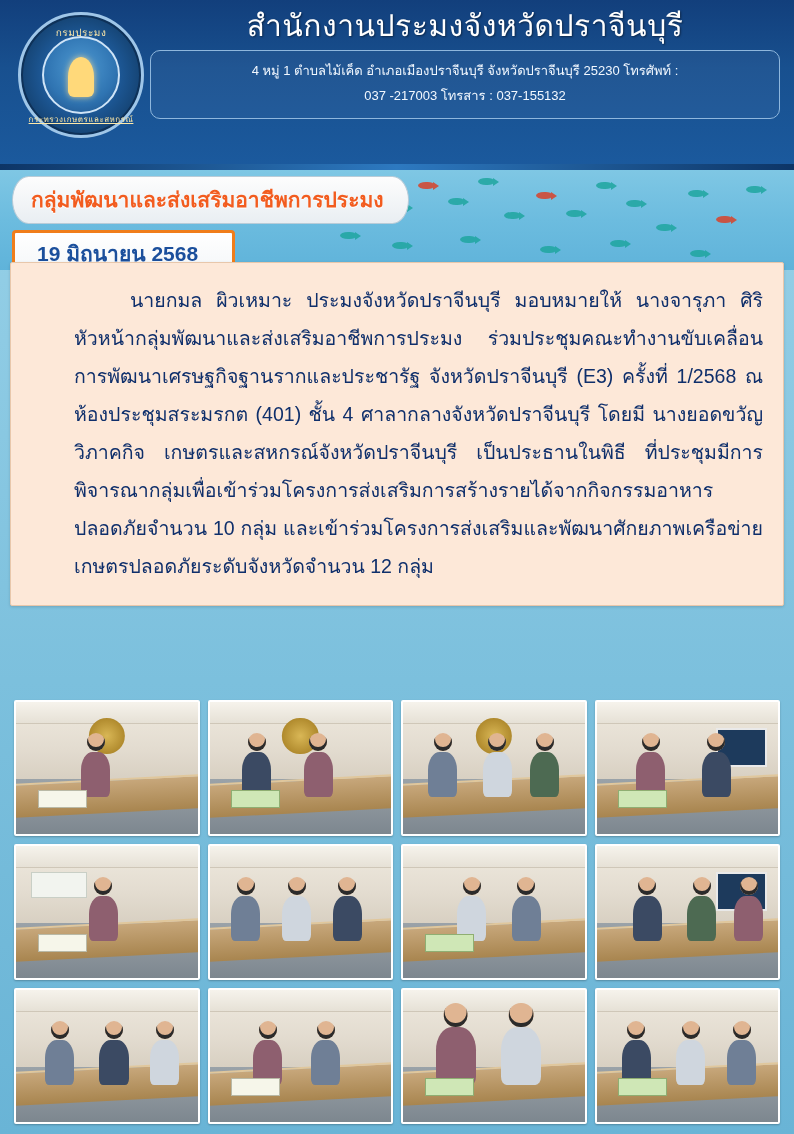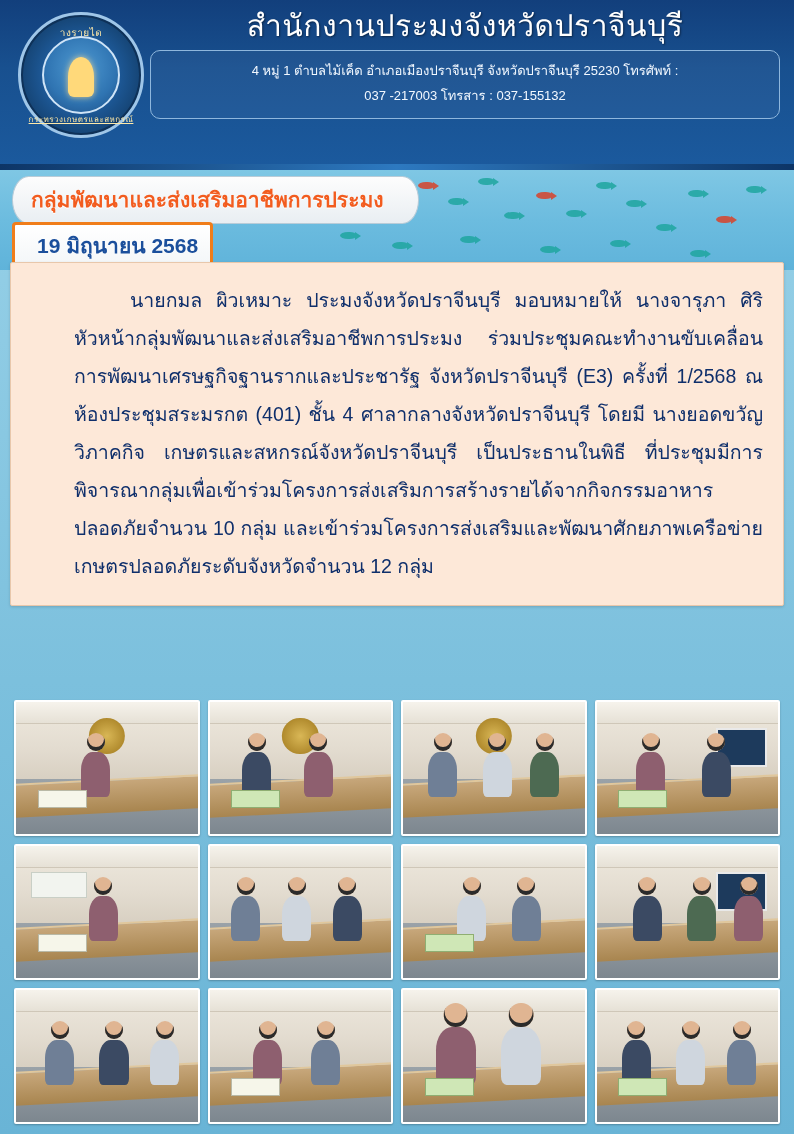--- a/index.html
+++ b/index.html
@@ -147,34 +147,34 @@
   .fish.red { background: #d8432b; }
   .fish.red::after { border-left-color: #d8432b; }
 
   .group-tag {
     position: absolute;
     left: 12px;
     top: 6px;
     background: linear-gradient(180deg, #fdfdfd 0%, #e9eef2 100%);
     border: 1px solid #b9ccd8;
     border-radius: 18px 18px 18px 18px / 26px 26px 26px 26px;
-    padding: 6px 34px 7px 18px;
+    padding: 6px 24px 7px 18px;
     color: #f25c1f;
     font-size: 21px;
     font-weight: bold;
     text-shadow: 0 1px 0 #ffffff;
   }
   .date-tag {
     position: absolute;
     left: 12px;
-    top: 52px;
+    top: 60px;
     background: linear-gradient(180deg, #ffffff 0%, #f3f6f8 100%);
     border: 3px solid #f07d1a;
     border-radius: 4px;
-    padding: 4px 12px 5px 22px;
+    padding: 4px 34px 5px 22px;
     color: #1b4f9c;
     font-size: 21px;
     font-weight: bold;
   }
 
   
   .text-card {
     position: absolute;
     left: 10px;
     right: 10px;
@@ -307,21 +307,21 @@
   }
   .photo .sign.green { background: #cfe7b6; border-color: #8fae72; }
 </style>
 </head>
 <body>
 
 <div class="page">
 
   <div class="header">
     <div class="seal">
-      <div class="ring-text-top">างรายได</div>
+      <div class="ring-text-top">กรมประมง</div>
       <div class="inner"></div>
       <div class="figure"></div>
       <div class="ring-text-bottom">กระทรวงเกษตรและสหกรณ์</div>
     </div>
 
     <div class="header-titles">
       <div class="org-title">สำนักงานประมงจังหวัดปราจีนบุรี</div>
       <div class="addr-box">
         <div class="addr-line">4 หมู่ 1  ตำบลไม้เค็ด  อำเภอเมืองปราจีนบุรี  จังหวัดปราจีนบุรี 25230 โทรศัพท์ :</div>
         <div class="addr-line">037 -217003 โทรสาร : 037-155132</div>

